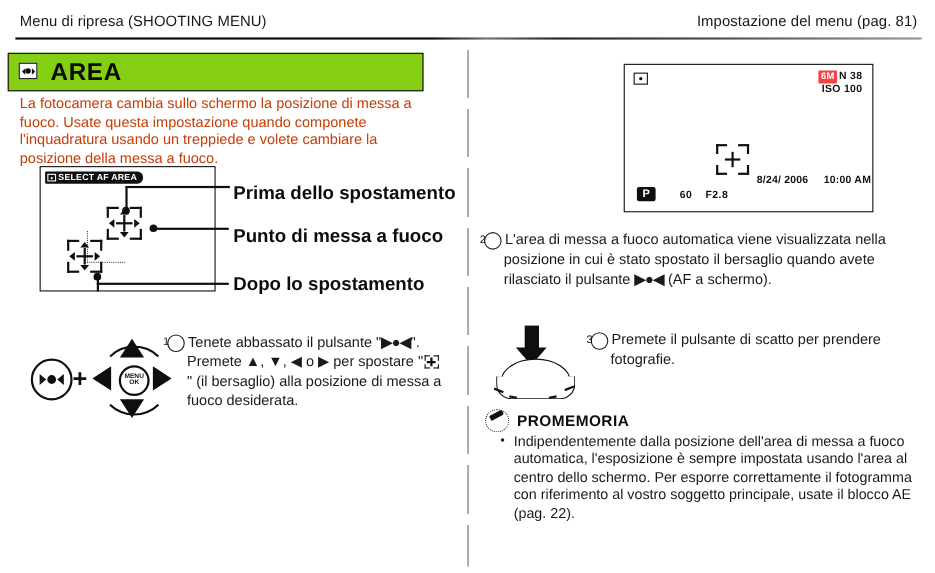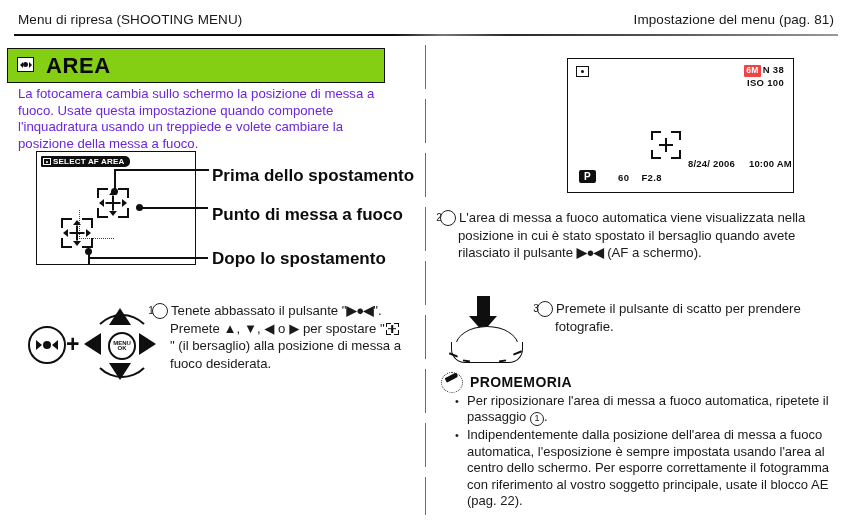--- a/index.html
+++ b/index.html
@@ -94,21 +94,21 @@
     letter-spacing: .6px;
     color: #0c0c0c;
   }
 
   .intro {
     position: absolute;
     left: 18px; top: 86px;
     width: 380px;
     font-size: 13.2px;
     line-height: 16.6px;
-    color: #6d28d9;
+    color: #c2410c;
   }
 
   
   .illus {
     position: absolute;
     left: 36px; top: 151px;
     width: 158px; height: 112px;
     border: 1.4px solid #111;
     background: #fff;
   }
@@ -553,18 +553,17 @@
     </span>
   </div>
 
   <div class="memo-icon">
     <span class="pen"></span>
   </div>
   <div class="memo-head">PROMEMORIA</div>
 
   <div class="memo-list">
     <ul>
-      <li><span>Per riposizionare l'area di messa a fuoco automatica, ripetete il passaggio </span><span class="num-inline">1</span><span>.</span></li>
       <li><span>Indipendentemente dalla posizione dell'area di messa a fuoco automatica, l'esposizione è sempre impostata usando l'area al centro dello schermo. Per esporre correttamente il fotogramma con riferimento al vostro soggetto principale, usate il blocco AE (pag. 22).</span></li>
     </ul>
   </div>
 
 </div>
 
 </body></html>

